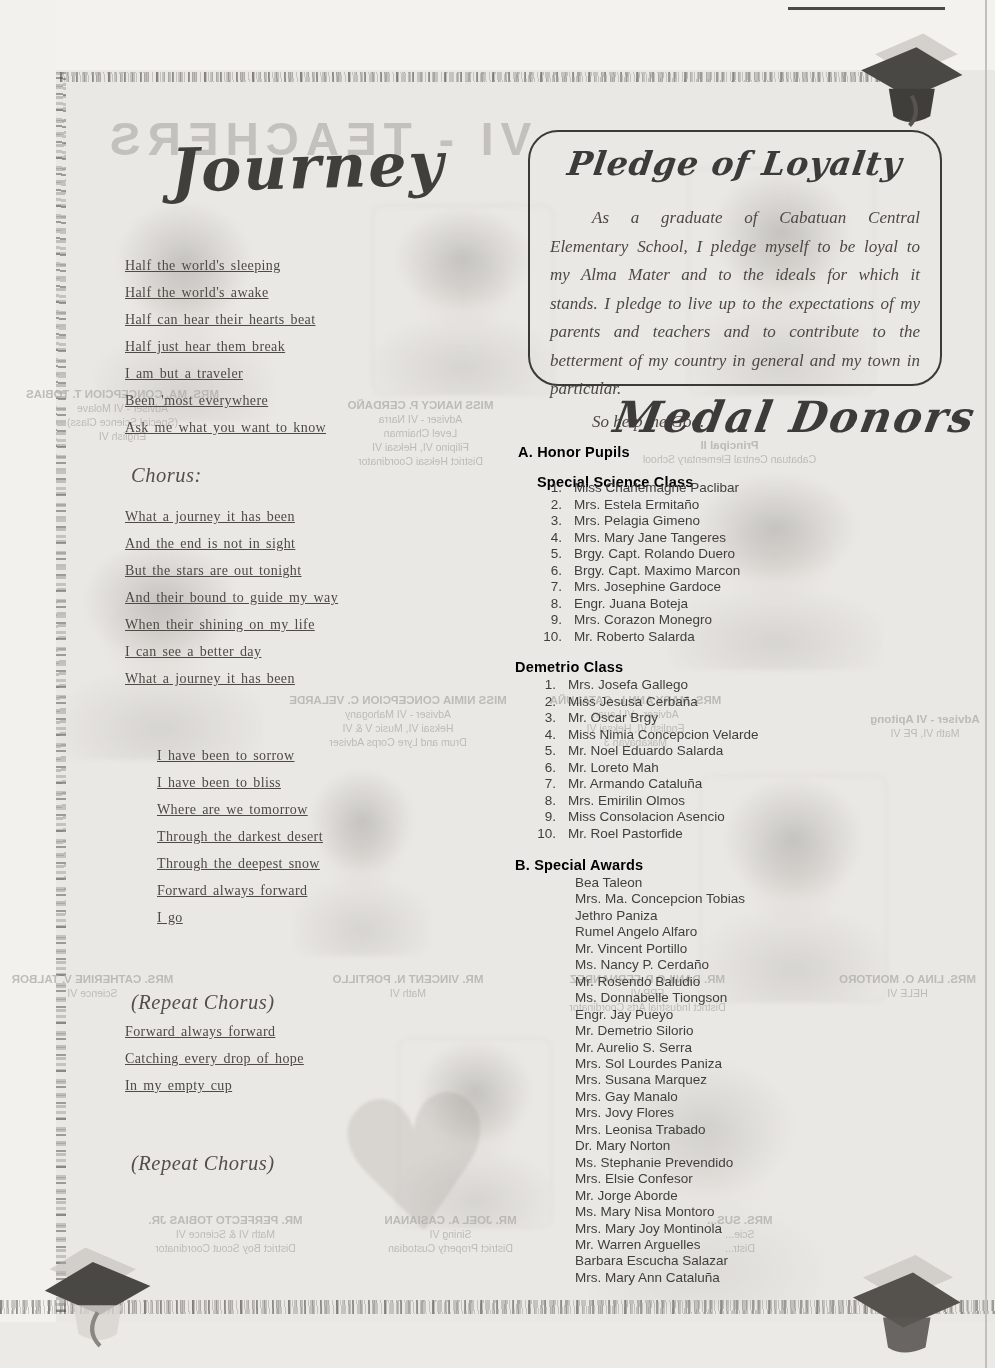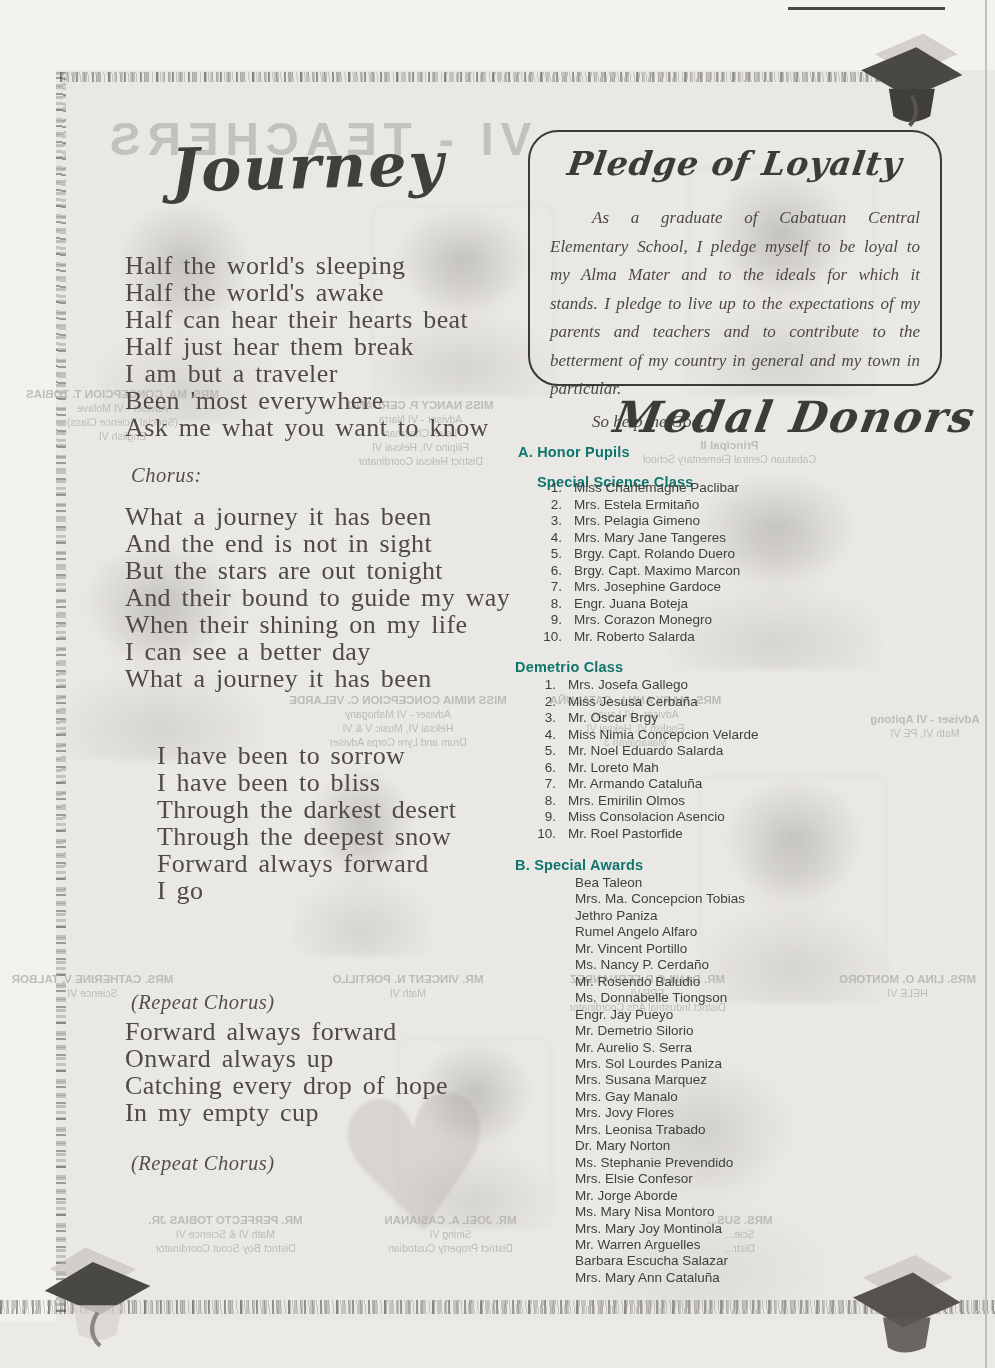--- a/index.html
+++ b/index.html
@@ -69,22 +69,22 @@
   
   .content{position:absolute;inset:0;z-index:2;}
   .song-title{
     position:absolute;left:168px;top:132px;width:280px;
     font-family:"DejaVu Serif",serif;font-style:italic;font-weight:bold;
     font-size:60px;letter-spacing:2px;color:#413f3c;
     transform:rotate(-1.5deg);text-align:center;
   }
   .lyrics{
     position:absolute;left:125px;
-    font-size:26px;line-height:27px;color:#4e4a45;
-    letter-spacing:.4px;word-spacing:.14em;white-space:nowrap;
+    font-size:14px;line-height:27px;color:#4e4a45;
+    letter-spacing:.4px;word-spacing:.14em;white-space:nowrap;text-decoration:underline;
   }
   .chorus-label{
     position:absolute;left:131px;font-style:italic;font-size:20.5px;color:#534f4a;
     letter-spacing:.5px;
   }
   .pledge-box{
     position:absolute;left:528px;top:130px;width:414px;height:256px;
     border:2.5px solid #3a3a38;border-radius:30px;box-sizing:border-box;
     padding:10px 20px 0 20px;
   }
@@ -102,21 +102,21 @@
   }
   .donors-title{
     position:absolute;left:600px;top:392px;width:390px;
     font-family:"DejaVu Serif",serif;font-style:italic;font-weight:bold;
     font-size:43px;color:#3d3b39;text-align:center;
     transform:skewX(-10deg);letter-spacing:2px;
   }
   .list-label{
     position:absolute;
     font-family:"Liberation Sans",sans-serif;font-weight:bold;
-    font-size:14.5px;color:#0f766e;letter-spacing:.2px;white-space:nowrap;
+    font-size:14.5px;color:#000000;letter-spacing:.2px;white-space:nowrap;
   }
   .donor-list{
     position:absolute;
     font-family:"Liberation Sans",sans-serif;
     font-size:13.5px;color:#403f3d;white-space:nowrap;
   }
   .donor-list .li{line-height:16.55px;}
   .donor-list .num{display:inline-block;width:44px;text-align:right;padding-right:12px;}
   .awards .li{line-height:16.45px;}
 </style>
@@ -263,31 +263,31 @@
         <div class="lyric-line">But the stars are out tonight</div>
         <div class="lyric-line">And their bound to guide my way</div>
         <div class="lyric-line">When their shining on my life</div>
         <div class="lyric-line">I can see a better day</div>
         <div class="lyric-line">What a journey it has been</div>
       </div>
 
     <div class="lyrics" style="top:742px;margin-left:32px;">
         <div class="lyric-line">I have been to sorrow</div>
         <div class="lyric-line">I have been to bliss</div>
+        <div class="lyric-line">Where are we tomorrow</div>
         <div class="lyric-line">Through the darkest desert</div>
         <div class="lyric-line">Through the deepest snow</div>
         <div class="lyric-line">Forward always forward</div>
         <div class="lyric-line">I go</div>
       </div>
 
     <div class="chorus-label" style="top:991px;">(Repeat Chorus)</div>
 
     <div class="lyrics" style="top:1018px;">
         <div class="lyric-line">Forward always forward</div>
-        <div class="lyric-line">Onward always up</div>
         <div class="lyric-line">Catching every drop of hope</div>
         <div class="lyric-line">In my empty cup</div>
       </div>
 
     <div class="chorus-label" style="top:1152px;">(Repeat Chorus)</div>
 
     <div class="pledge-box">
       <div class="pledge-title">Pledge of Loyalty</div>
       <div class="pledge-body">As a graduate of Cabatuan Central Elementary School, I pledge myself to be loyal to my Alma Mater and to the ideals for which it stands. I pledge to live up to the expectations of my parents and teachers and to contribute to the betterment of my country in general and my town in particular.</div>
       <div class="pledge-closing">So help me God.</div>

